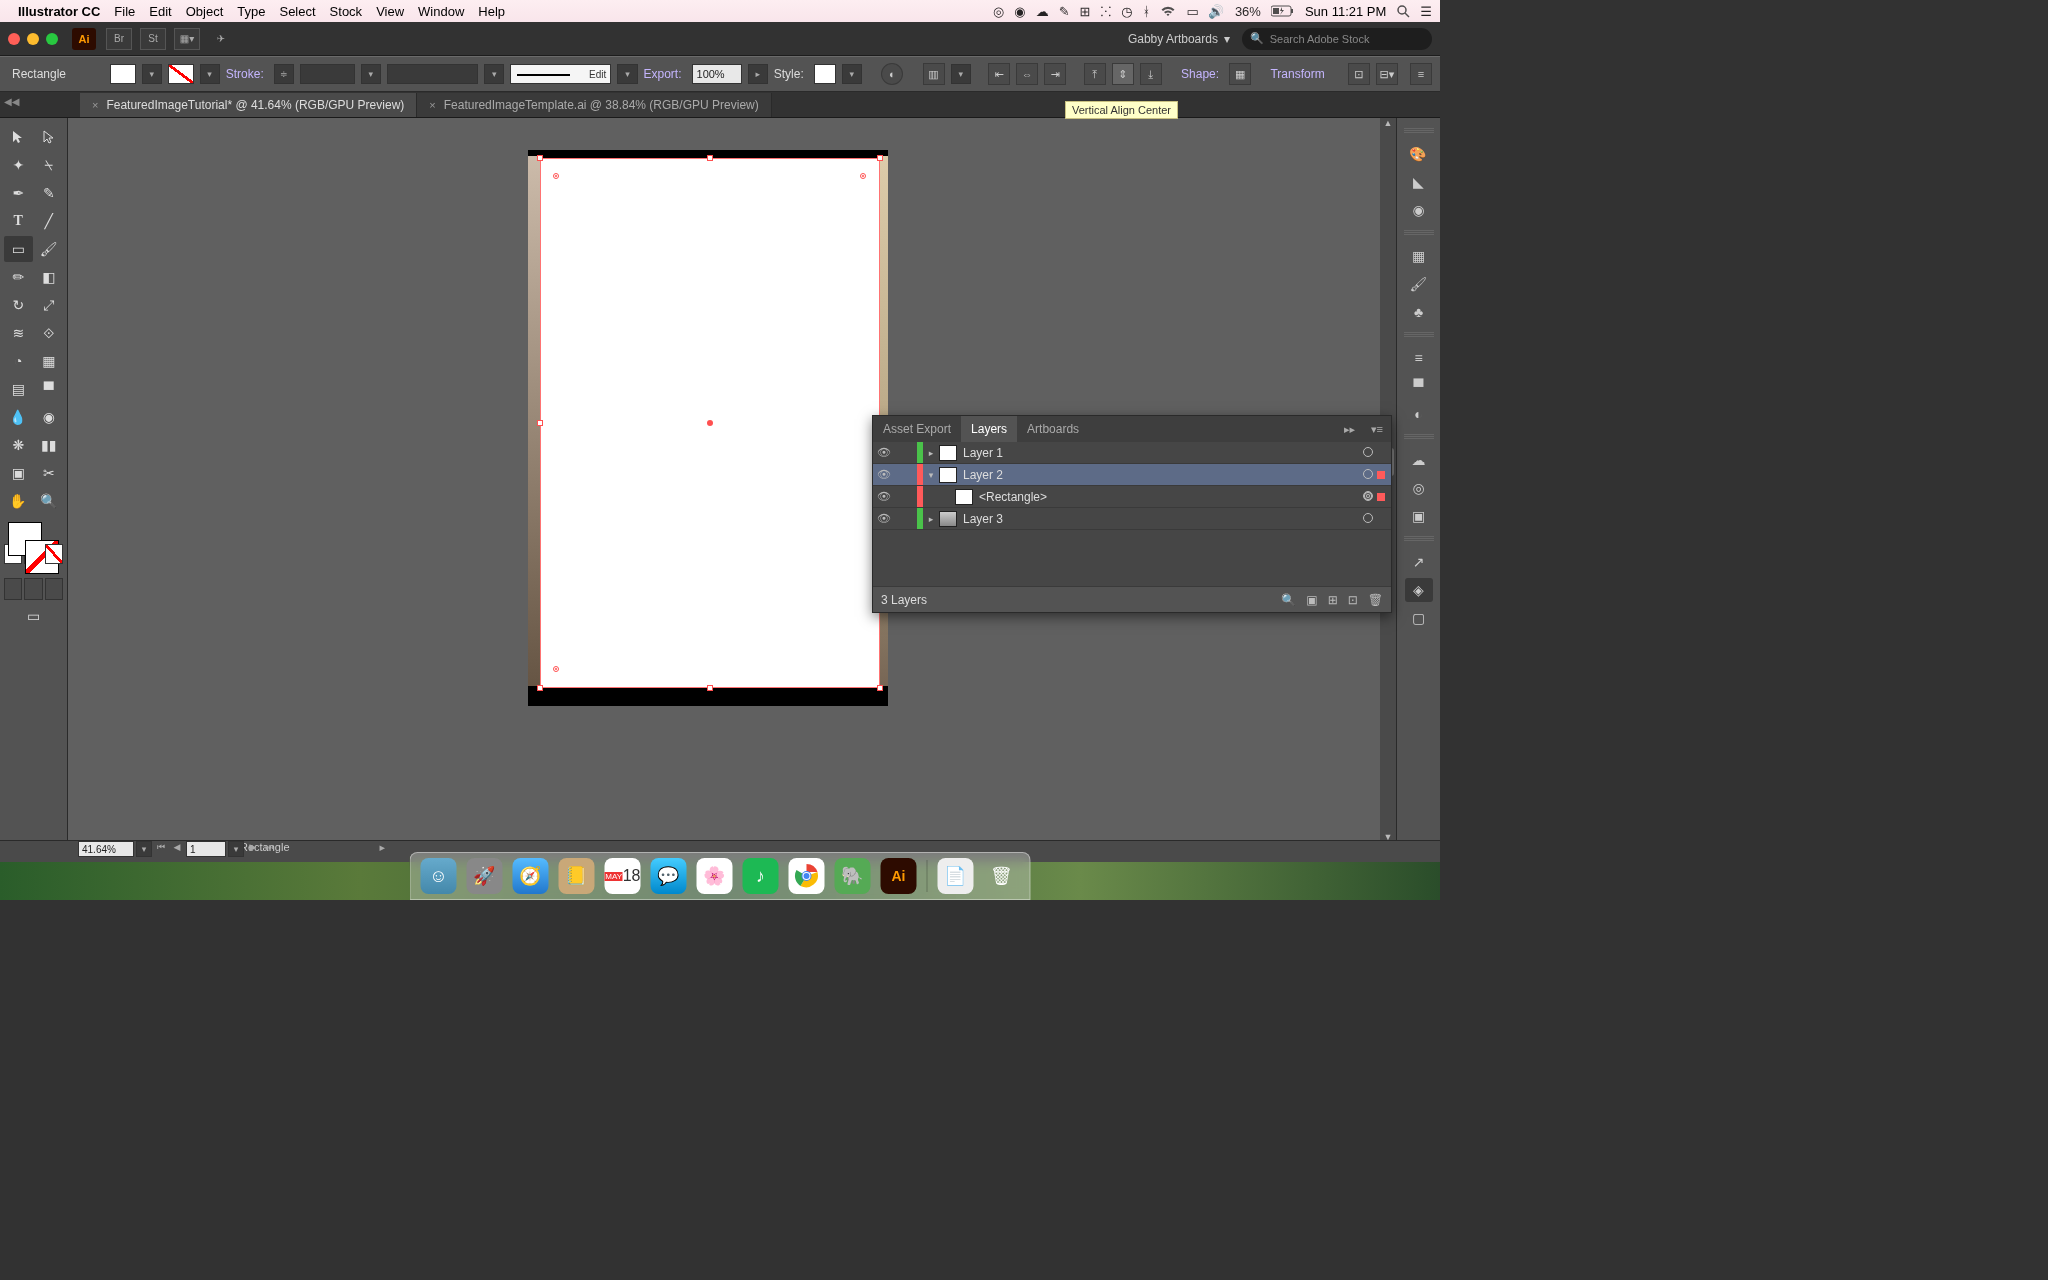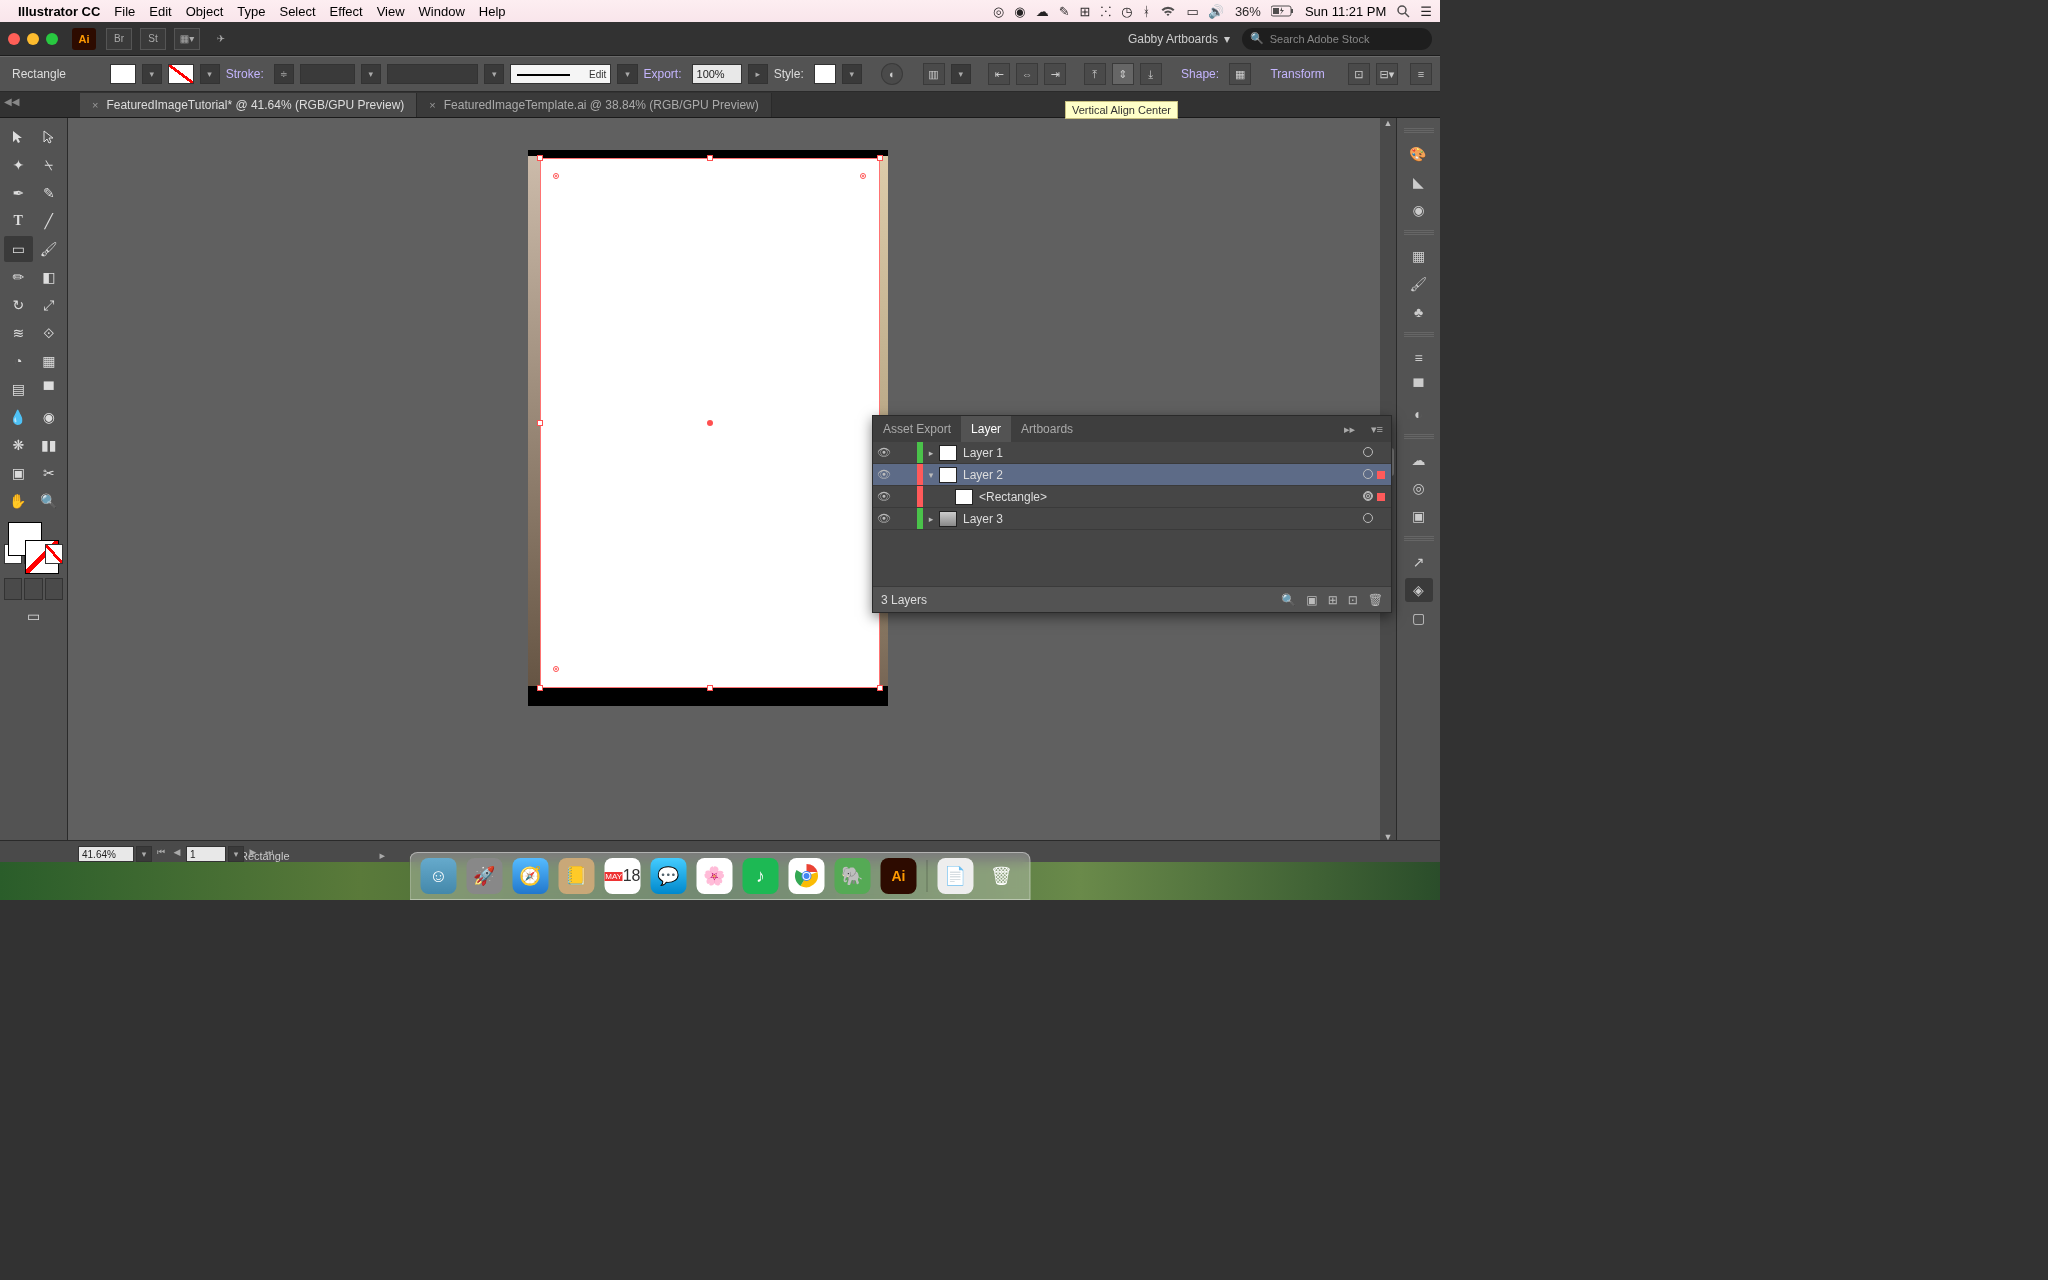--- a/index.html
+++ b/index.html
@@ -115,21 +115,21 @@
   .lp-thumb.img{background:linear-gradient(#ccc,#888);}
   .lp-name{flex:1;}
   .lp-target{width:18px;text-align:center;}
   .lp-target .ring{width:10px;height:10px;border:1px solid #bbb;border-radius:50%;display:inline-block;}
   .lp-target .ring.db{box-shadow:0 0 0 1px #bbb inset, 0 0 0 2px #535353 inset, 0 0 0 3px #bbb inset;}
   .lp-selind{width:14px;}
   .lp-selind .sq{width:8px;height:8px;background:#ff5a5a;display:inline-block;}
   .lp-foot{height:26px;background:#535353;border-top:1px solid #3a3a3a;display:flex;align-items:center;padding:0 8px;gap:10px;}
   .lp-foot .sp{flex:1;}
   .lp-foot .ficon{color:#bbb;font-size:12px;}
-  .bottom-strip{position:absolute;left:0;right:0;bottom:38px;height:22px;background:#4a4a4a;border-top:1px solid #2a2a2a;display:flex;align-items:flex-end;font-size:11px;color:#ccc;}
+  .bottom-strip{position:absolute;left:0;right:0;bottom:38px;height:22px;background:#4a4a4a;border-top:1px solid #2a2a2a;display:flex;align-items:flex-start;font-size:11px;color:#ccc;}
   .zoom-box{position:absolute;left:78px;display:flex;align-items:center;gap:2px;}
   .zoom-field{width:56px;height:16px;background:#e8e8e8;color:#222;border:1px solid #333;display:flex;align-items:center;padding:0 3px;font-size:10px;}
   .nav-arr{width:14px;height:14px;color:#aaa;font-size:9px;text-align:center;}
   .artboard-field{width:40px;height:16px;background:#e8e8e8;color:#222;border:1px solid #333;display:flex;align-items:center;padding:0 3px;font-size:10px;}
   .status-tool{margin-left:240px;}
   
   
   .dock{position:absolute;left:50%;bottom:0;transform:translateX(-50%);height:48px;background:rgba(220,220,220,.35);border:1px solid rgba(255,255,255,.4);border-radius:8px 8px 0 0;display:flex;align-items:center;padding:0 10px;gap:10px;backdrop-filter:blur(6px);}
   .dock .dicon{width:36px;height:36px;border-radius:8px;display:flex;align-items:center;justify-content:center;font-size:18px;color:#fff;}
   .dock .divider{width:1px;height:32px;background:rgba(0,0,0,.25);}
@@ -143,21 +143,21 @@
 <body>
 
 <div class="mac-menu">
   <span class="apple"></span>
   <span class="app-name">Illustrator CC</span>
   <span class="menu-item">File</span>
   <span class="menu-item">Edit</span>
   <span class="menu-item">Object</span>
   <span class="menu-item">Type</span>
   <span class="menu-item">Select</span>
-  <span class="menu-item">Effect</span>
+  <span class="menu-item">Stock</span>
   <span class="menu-item">View</span>
   <span class="menu-item">Window</span>
   <span class="menu-item">Help</span>
   <span class="spacer"></span>
   <span class="status-icon">◎</span>
   <span class="status-icon">◉</span>
   <span class="status-icon">☁</span>
   <span class="status-icon">✎</span>
   <span class="status-icon">⊞</span>
   <span class="status-icon">⁙</span>
@@ -378,21 +378,21 @@
     <div class="grip"></div>
     <div class="ricon">↗</div>
     <div class="ricon active">◈</div>
     <div class="ricon">▢</div>
   </div>
 </div>
 
 <div class="layers-panel">
   <div class="lp-tabs">
     <div class="lp-tab">Asset Export</div>
-    <div class="lp-tab active">Layer</div>
+    <div class="lp-tab active">Layers</div>
     <div class="lp-tab">Artboards</div>
     <div class="sp"></div>
     <div class="lp-menu">▸▸</div>
     <div class="lp-menu">▾≡</div>
   </div>
   <div class="lp-rows">
     <div class="lp-row">
       <div class="lp-eye">👁</div>
       <div class="lp-lock"></div>
       <div class="lp-color lc-green"></div>

